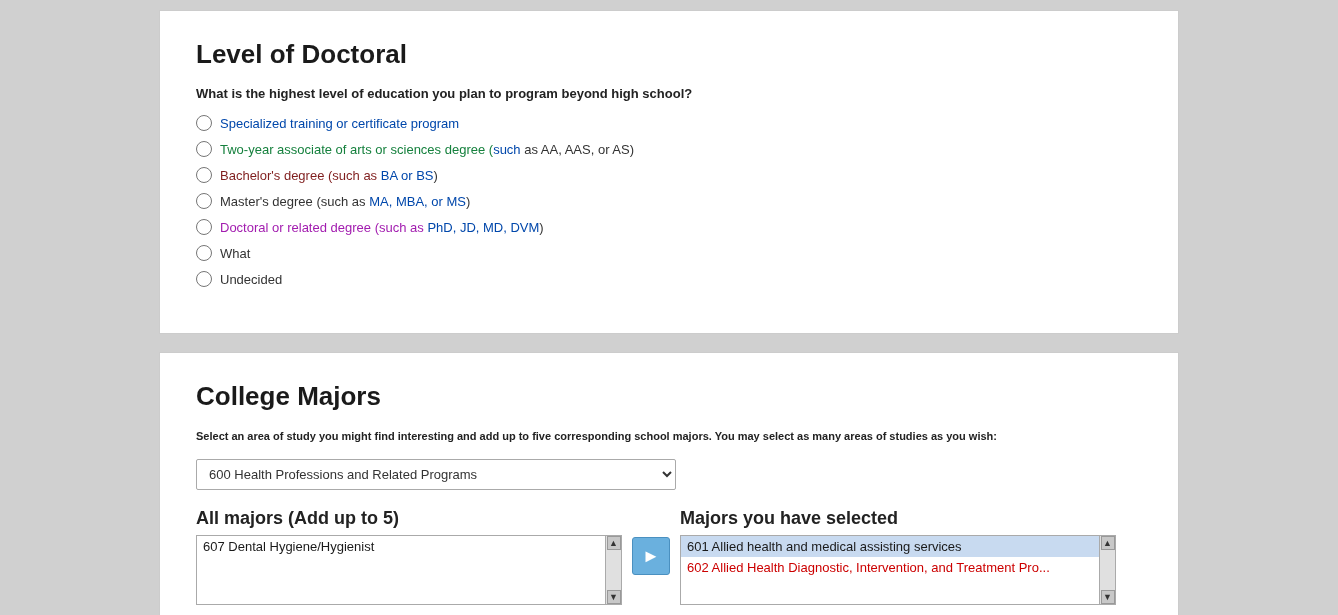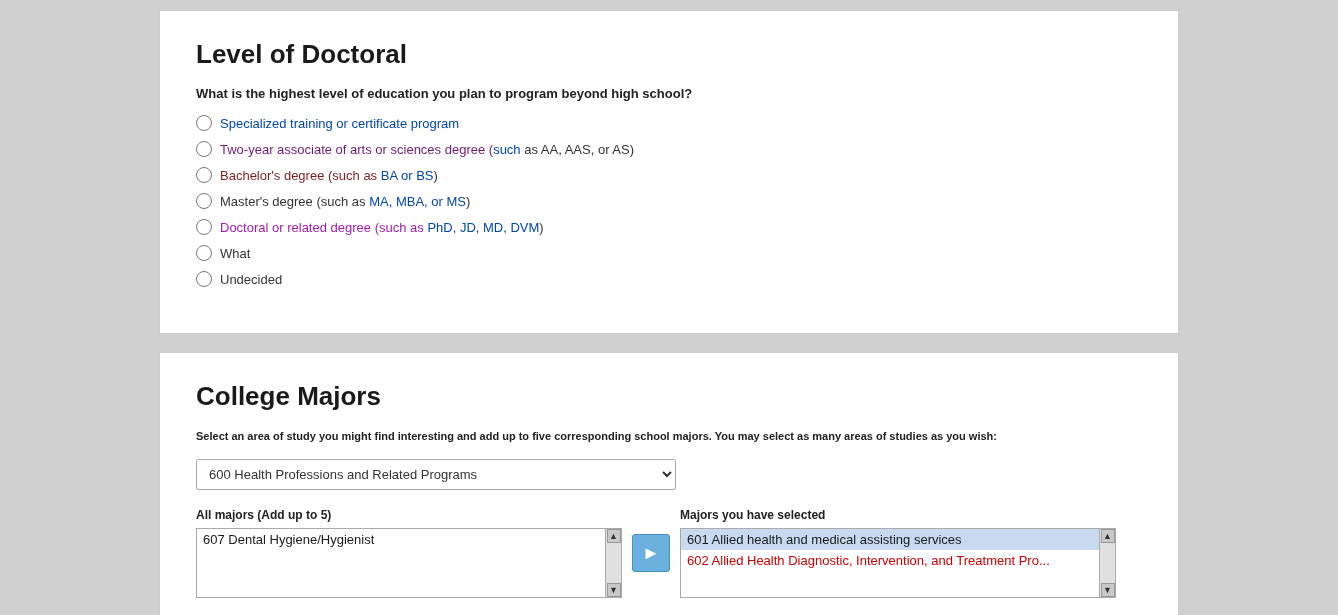--- a/index.html
+++ b/index.html
@@ -92,21 +92,21 @@
       gap: 0;
     }
 
     .majors-column {
       display: flex;
       flex-direction: column;
     }
 
     .majors-label {
       font-weight: bold;
-      font-size: 12px;
+      font-size: 18px;
       margin-bottom: 6px;
       color: #222;
     }
 
     .listbox-wrapper {
       position: relative;
       display: flex;
     }
 
     .listbox {
@@ -221,21 +221,21 @@
     <div class="radio-option">
       <input type="radio" name="education" id="opt1" style="">
       <label for="opt1">
         <span style="color:#0047ab;">Specialized training or certificate program</span>
       </label>
     </div>
 
     <div class="radio-option">
       <input type="radio" name="education" id="opt2" style="">
       <label for="opt2">
-        <span style="color:#701a75;">Two-year associate of arts or sciences degree (</span><span style="color:#0047ab;">such</span><span style="color:#333;text-align:right;"> as AA, AAS, or AS)</span>
+        <span style="color:#15803d;">Two-year associate of arts or sciences degree (</span><span style="color:#0047ab;">such</span><span style="color:#333;text-align:right;"> as AA, AAS, or AS)</span>
       </label>
     </div>
 
     <div class="radio-option">
       <input type="radio" name="education" id="opt3" style="">
       <label for="opt3">
         <span style="color:#7f1d1d;">Bachelor's degree (such as </span><span style="color:#0047ab;">BA or BS</span><span style="color:#333;">)</span>
       </label>
     </div>
 

